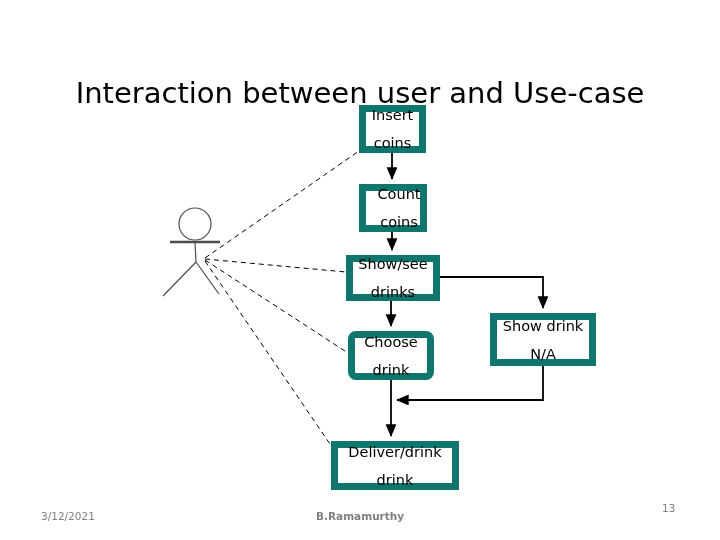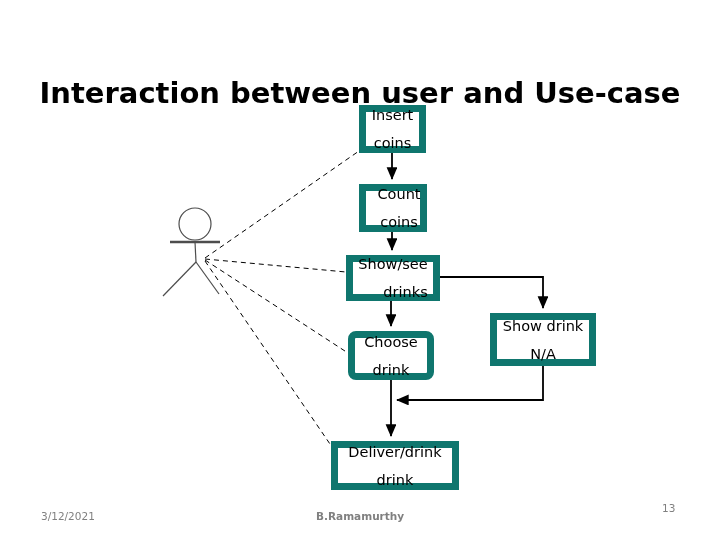--- a/index.html
+++ b/index.html
@@ -26,21 +26,21 @@
 
   
   #slide-title {
     position: absolute;
     left: 36px;
     top: 76px;
     width: 648px;
     text-align: center;
     font-size: 29px;
     line-height: 34px;
-    font-weight: 700;
+    font-weight: 400;
     color: #000000;
     letter-spacing: 0px;
     white-space: nowrap;
   }
 
   
   #diagram-canvas {
     position: absolute;
     left: 0;
     top: 0;
@@ -60,21 +60,21 @@
     text-align: center;
     font-size: 14.5px;
     line-height: 28px;
     color: #000000;
     white-space: pre-line;
     padding: 0 4px;
   }
 
   #box-insert-coins     { left: 359px; top: 105px; width: 67px;  height: 48px; }
   #box-count-coins      { left: 359px; top: 184px; width: 68px;  height: 48px; padding-left: 16px; }
-  #box-show-see-drinks  { left: 346px; top: 255px; width: 94px;  height: 46px; text-align: right; }
+  #box-show-see-drinks  { left: 346px; top: 255px; width: 94px;  height: 46px; }
   #box-choose-drink     { left: 348px; top: 331px; width: 86px;  height: 49px; border-radius: 8px; }
   #box-show-drink-na    { left: 490px; top: 313px; width: 106px; height: 53px; }
   #box-deliver-pickup   { left: 331px; top: 441px; width: 128px; height: 49px; }
 
   
   .footer-text {
     position: absolute;
     font-size: 10.5px;
     color: #808080;
     line-height: 14px;

